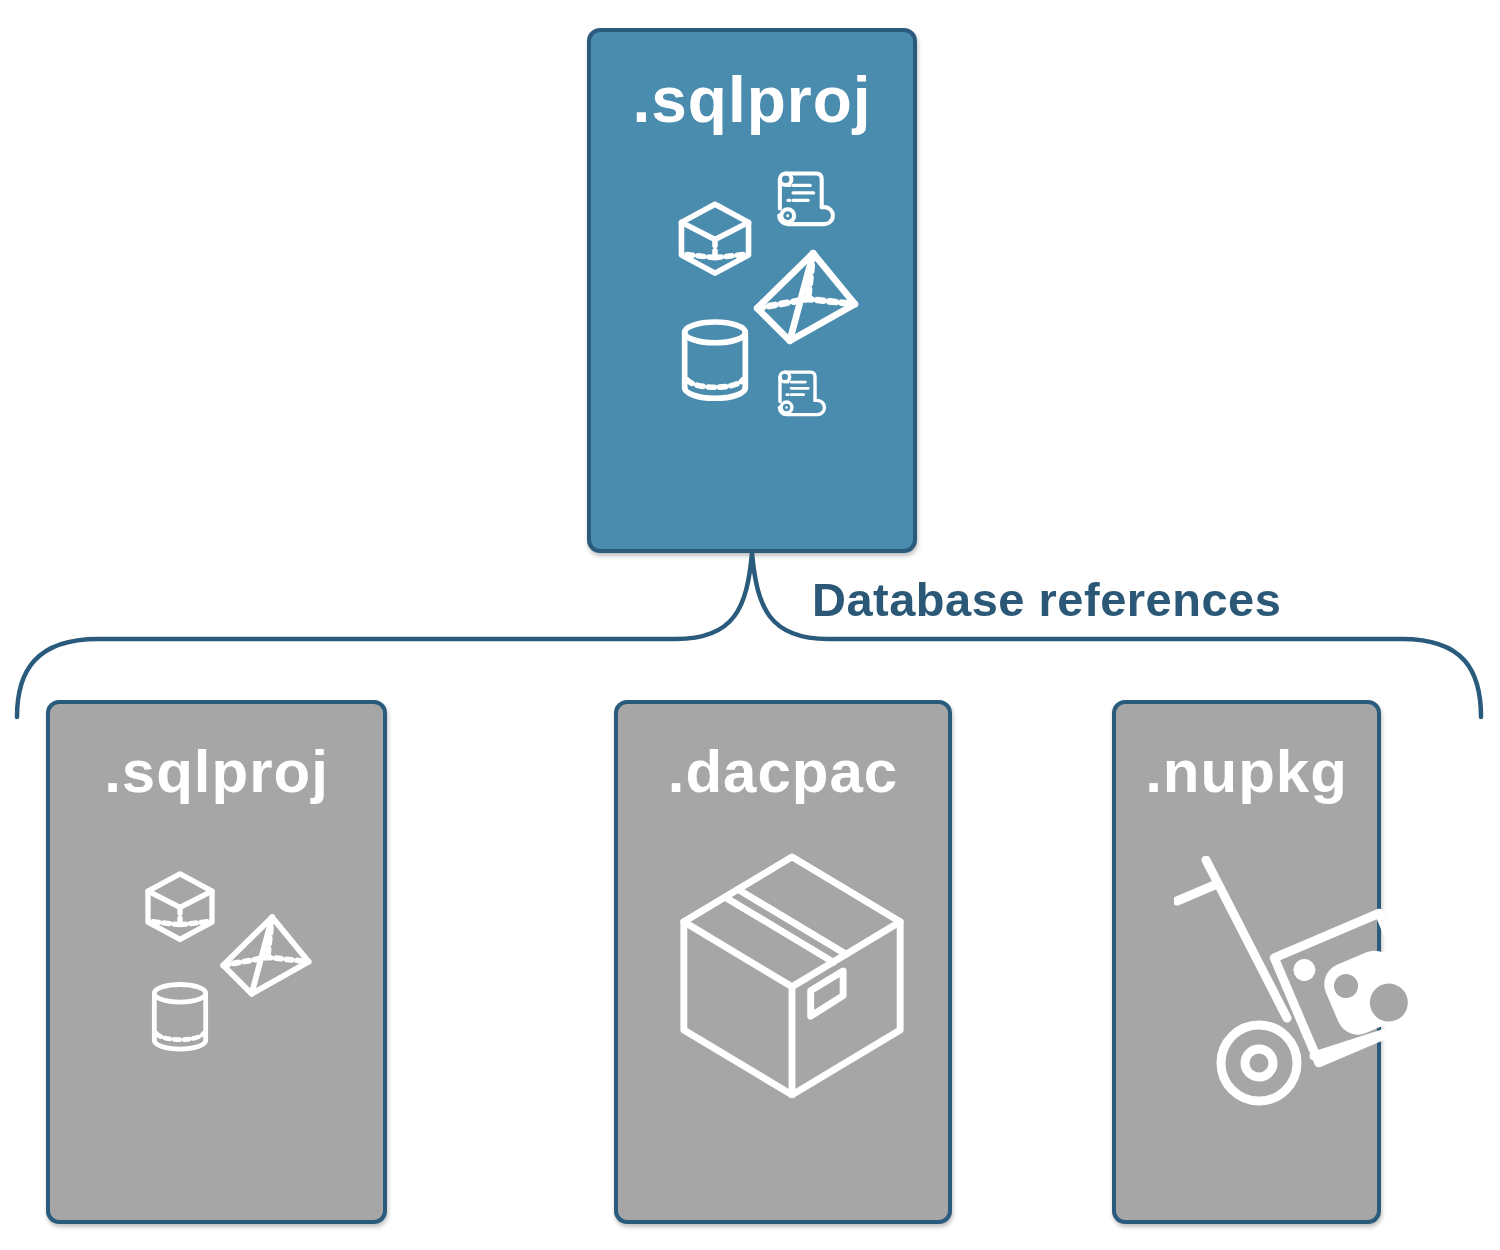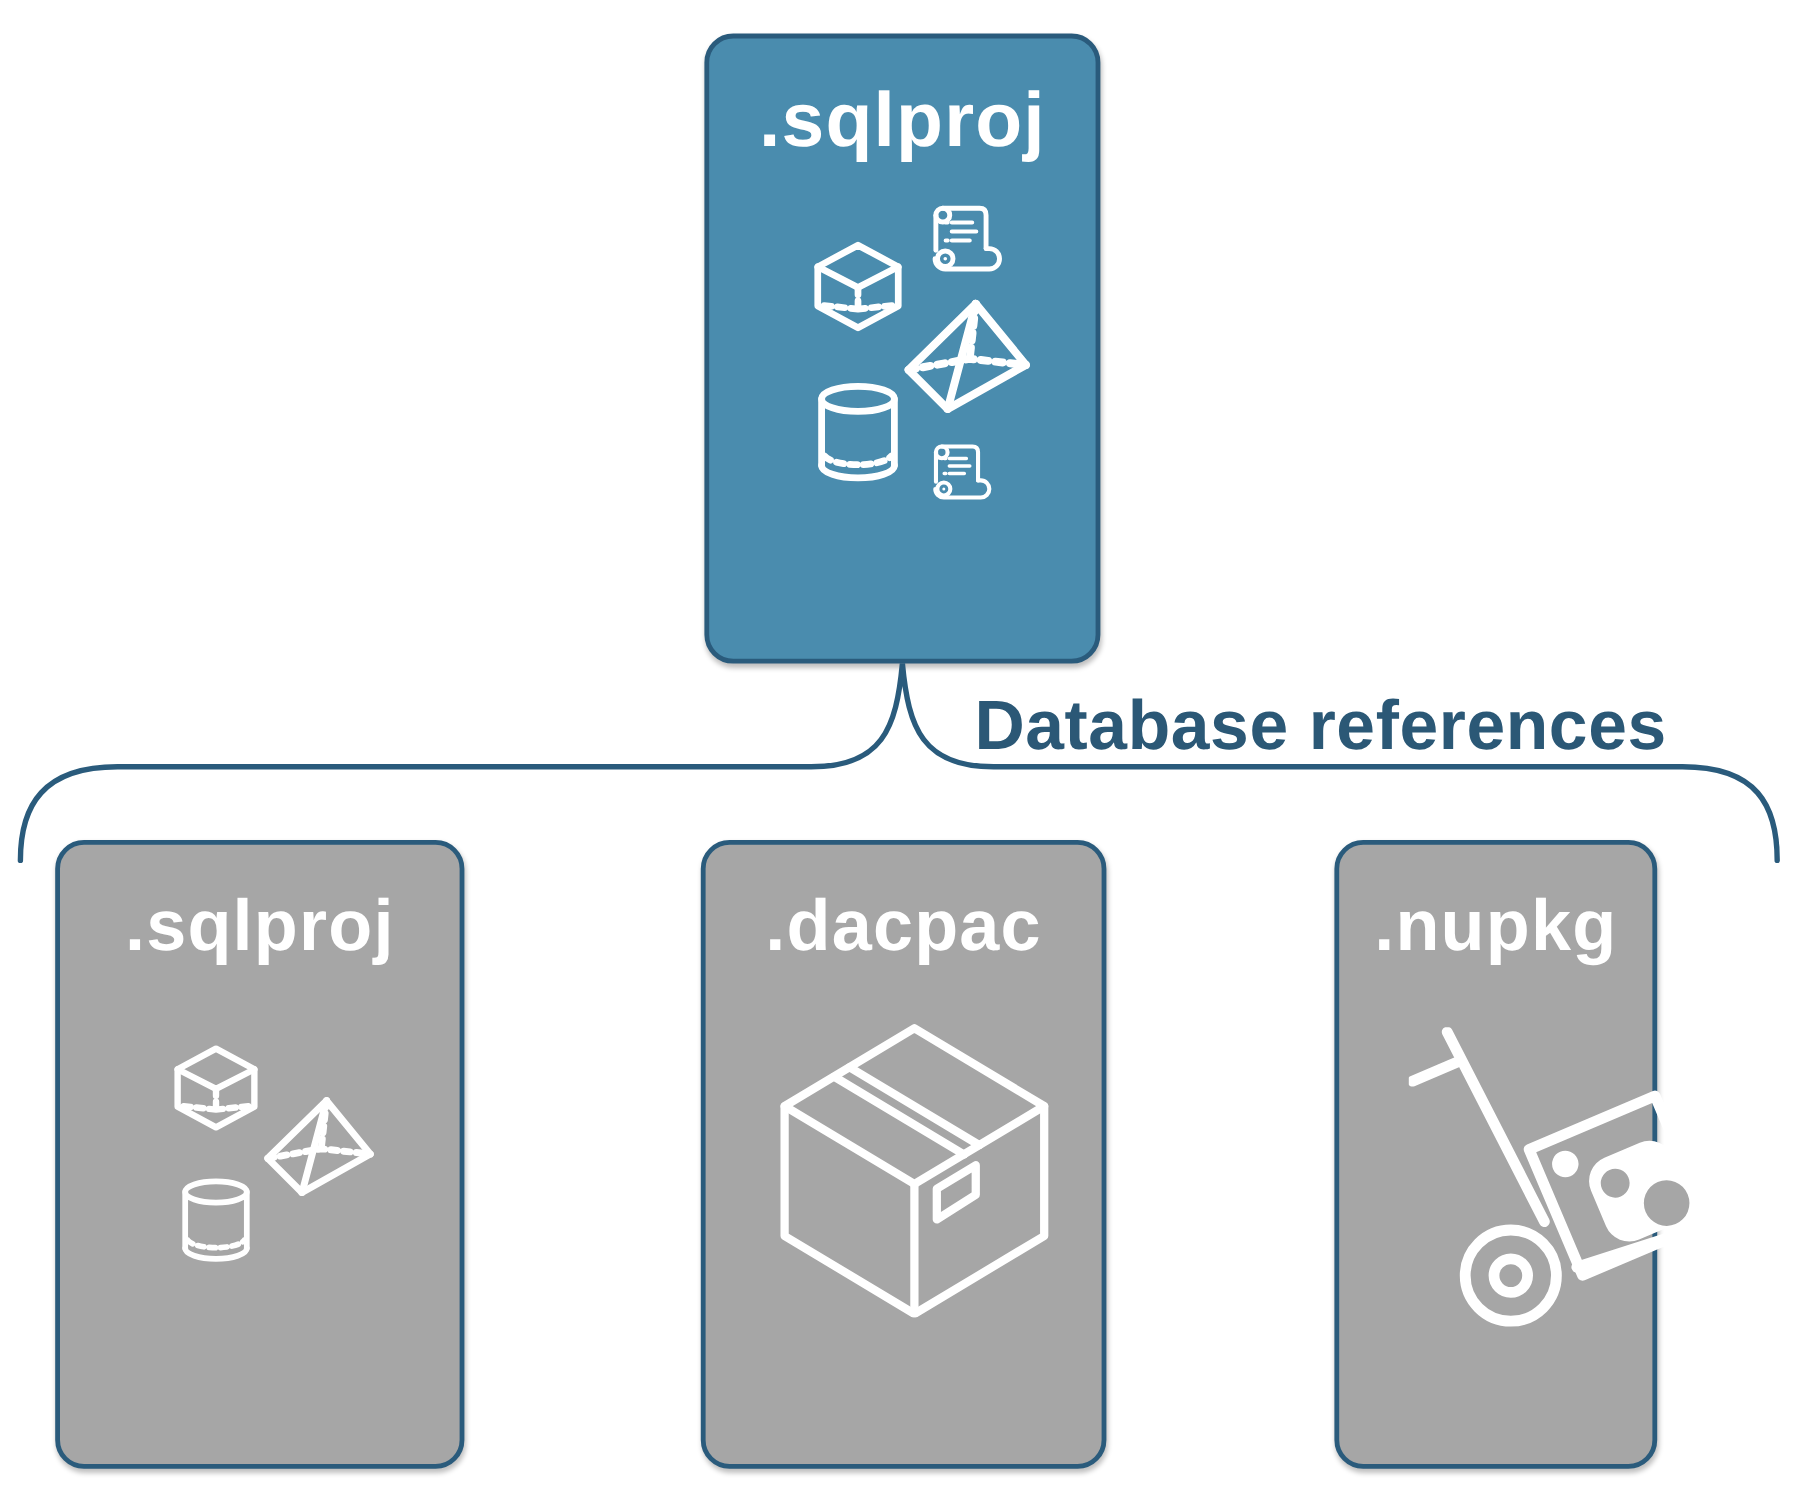--- a/index.html
+++ b/index.html
@@ -2,36 +2,36 @@
 <html><head>
 <meta charset="utf-8">
 <style>
   html,body{margin:0;padding:0;background:#ffffff;}
   .canvas{
     position:relative;width:1500px;height:1250px;background:#ffffff;
     font-family:"Liberation Sans",sans-serif;overflow:hidden;
   }
   .card{
     position:absolute;box-sizing:border-box;
-    border:4px solid #2A5B7C;border-radius:24px;
+    border:4px solid #2A5B7C;border-radius:13px;
     text-align:center;color:#ffffff;
     box-shadow:1px 3px 4px rgba(0,0,0,0.25);
   }
   .card-blue{background:#4A8CAE;}
   .card-gray{background:#A6A6A6;}
   .card-title{
     font-weight:bold;letter-spacing:1px;line-height:1;
     margin-top:38px;font-size:60px;
   }
   .card-title.big{font-size:64px;margin-top:36px;}
   .icon{position:absolute;color:#ffffff;display:block;}
   .brace{position:absolute;left:0;top:545px;width:1500px;height:200px;}
   .connector-label{
     position:absolute;left:812px;top:576px;
-    font-size:58px;font-weight:bold;color:#2B5876;
+    font-size:47px;font-weight:bold;color:#2B5876;
     letter-spacing:0.5px;line-height:1;white-space:nowrap;
   }
   .hole{fill:#A6A6A6;}
   .defs-svg{position:absolute;width:0;height:0;overflow:hidden;}
 </style>
 </head>
 <body>
 
 <svg class="defs-svg" aria-hidden="true">
   <defs>
@@ -134,21 +134,21 @@
         <use href="#sym-cube"></use>
       </svg>
     <svg class="icon" style="left:166px;top:207px;width:98px;height:89px;">
         <use href="#sym-pyramid"></use>
       </svg>
     <svg class="icon" style="left:97px;top:273px;width:66px;height:81px;">
         <use href="#sym-cylinder"></use>
       </svg>
   </div>
 
-  <div class="card card-gray" style="left:584px;top:700px;width:338px;height:524px;">
+  <div class="card card-gray" style="left:614px;top:700px;width:338px;height:524px;">
     <div class="card-title">.dacpac</div>
     <svg class="icon" style="left:56px;top:136px;width:236px;height:258px;">
         <use href="#sym-package"></use>
       </svg>
   </div>
 
   <div class="card card-gray" style="left:1112px;top:700px;width:269px;height:524px;">
     <div class="card-title">.nupkg</div>
     <svg class="icon" style="left:58px;top:152px;width:250px;height:250px;">
         <use href="#sym-handtruck"></use>

